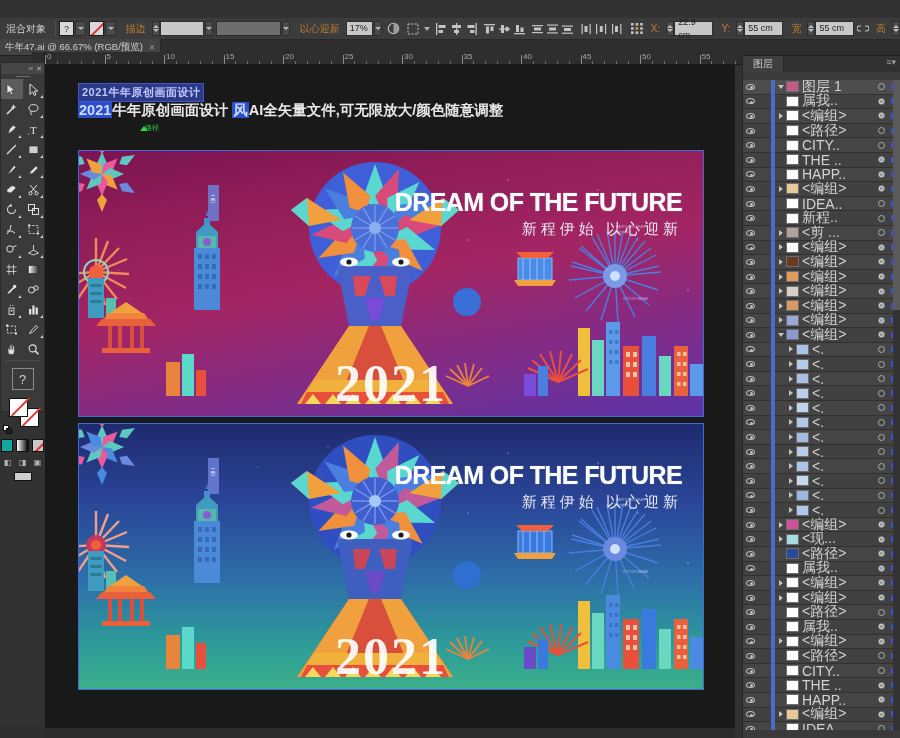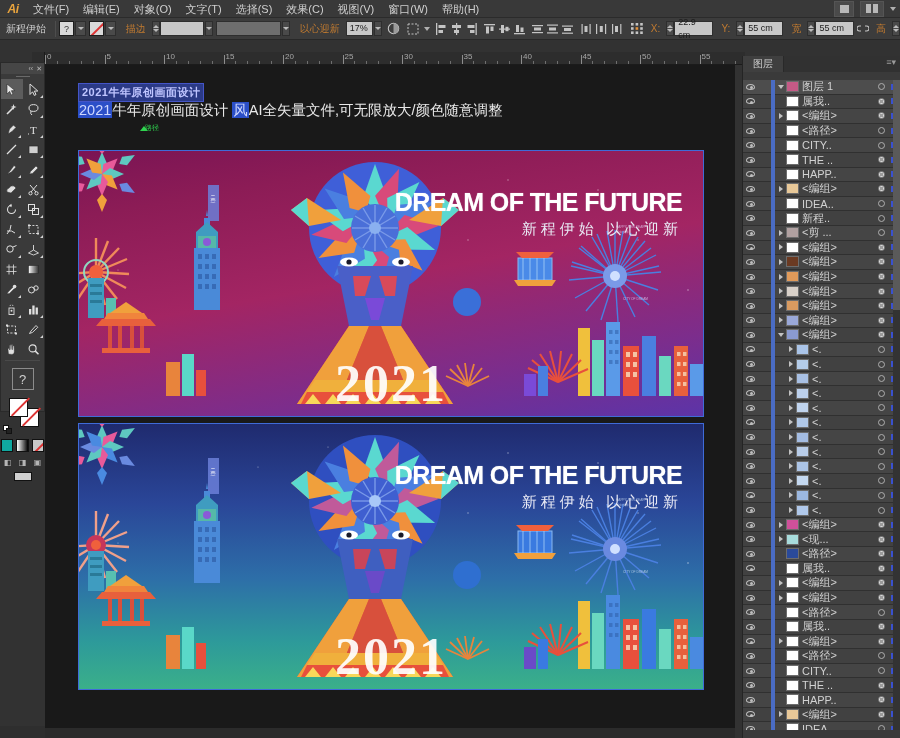--- a/index.html
+++ b/index.html
@@ -171,21 +171,21 @@
   .canvas-scroll-x {
     position: absolute; left: 45px; top: 728px; width: 690px; height: 10px; background: #2b2b2b;
   }
   .art-text-sel {
     position: absolute; left: 33px; top: 18px; color: #bfc5ff; font-size: 11px;
     background: #2b3a86; letter-spacing: 0.5px; padding: 1px 3px;
     border: 1px solid #4455c8; font-weight: bold; filter: blur(0.4px);
   }
   .art-text-main {
     position: absolute; left: 33px; top: 36px; color: #e8e8e8; font-size: 14.5px;
-    white-space: nowrap; font-weight: 400;
+    white-space: nowrap; font-weight: 700;
   }
   .art-text-main .hl2 { background: #2b4fc8; color: #cfd8ff; padding: 0 1px; }
   .path-tip {
     position: absolute; left: 100px; top: 58px; font-size: 7px; color: #2fd44f;
   }
   .path-tip:before {
     content:''; position:absolute; left:-5px; top:3px; width:0;height:0;
     border-left:4px solid transparent;border-right:4px solid transparent;
     border-bottom:5px solid #2fd44f;
   }
@@ -241,21 +241,21 @@
   .eye:after { content:''; position:absolute; left:2.5px; top:1.2px; width:3px; height:3px;
     background:#bdbdbd; border-radius:50%; }
   .lc-lock { width: 13px; }
   .lc-bar { width: 4px; height: 14.6px; background: #4a6cc4; }
   .lc-tri { width: 11px; display:flex; align-items:center; justify-content:center; }
   .tri { width:0;height:0;border-top:3px solid transparent;border-bottom:3px solid transparent;
     border-left:4px solid #c2c2c2; }
   .tri.open { border-left:3px solid transparent;border-right:3px solid transparent;
     border-top:4px solid #c2c2c2; border-bottom:none; }
   .lc-thumb { width: 13px; height: 11px; border: 1px solid #6d6d6d; background: #fff; margin-right: 3px; }
-  .lc-name { flex: 1; white-space: nowrap; overflow: hidden; font-size: 11px; }
+  .lc-name { flex: 1; white-space: nowrap; overflow: hidden; font-size: 14px; }
   .lc-tgt { width: 13px; display:flex; align-items:center; justify-content:center; }
   .tgt { width: 7px; height: 7px; border: 1.4px solid #aeaeae; border-radius: 50%; }
   .tgt.filled { background: radial-gradient(circle,#9b9b9b 40%,#d8d8d8 41%); border-color:#888; }
   .lc-sel { width: 12px; display:flex; align-items:center; justify-content:center; }
   .selsq { width: 6px; height: 6px; background: #3a51cf; }
   .vscroll {
     position: absolute; right: 0; top: 24px; width: 7px; height: 650px; background: #333;
   }
   .vthumb { position: absolute; left: 0; top: 0; width: 7px; height: 230px; background: #5a5a5a; }
 
@@ -263,44 +263,23 @@
   .statusbar {
     position: absolute; left: 0; bottom: 0; width: 45px; height: 12px; background: #2e2e2e;
   }
   .leftgutter { position: absolute; left: 0; top: 412px; width: 45px; height: 326px; background: #323232; }
 </style>
 </head>
 <body>
 
 <div class="app">
 
-  <div class="menubar">
-    <div class="ai-logo">Ai</div>
-    <div class="menu-item">文件(F)</div>
-    <div class="menu-item">编辑(E)</div>
-    <div class="menu-item">对象(O)</div>
-    <div class="menu-item">文字(T)</div>
-    <div class="menu-item">选择(S)</div>
-    <div class="menu-item">效果(C)</div>
-    <div class="menu-item">视图(V)</div>
-    <div class="menu-item">窗口(W)</div>
-    <div class="menu-item">帮助(H)</div>
-    <div class="menu-right">
-      <div class="mb-icon">
-          <span class="sq"></span>
-        </div>
-      <div class="mb-icon mb-icon2">
-          <span class="grid"></span>
-        </div>
-      <span class="caret-d"></span>
-    </div>
-  </div>
 
   <div class="controlbar">
-    <div class="cb-label">新程伊始</div>
+    <div class="cb-label">混合对象</div>
     <div class="cb-sep"></div>
     <div class="fld-combo">
       <div class="sw-box">?</div>
       <div class="mini-caret">
           <i></i>
         </div>
     </div>
     <div style="width:6px"></div>
     <div class="fld-combo">
       <div class="sw-box sw-none"></div>
@@ -473,20 +452,26 @@
           <path d="M4 3 L2.5 3 A2.3 2.3 0 0 0 2.5 8 L4 8 M8 3 L9.5 3 A2.3 2.3 0 0 1 9.5 8 L8 8" fill="none" stroke="#c4c4c4" stroke-width="1.1"></path>
         </svg>
     </div>
     <div class="cb-label orange">高</div>
     <div class="stepper">
         <i class="up"></i>
         <i class="dn"></i>
       </div>
   </div>
 
+  <div class="tabbar">
+    <div class="doctab">
+      <span>牛年47.ai @ 66.67% (RGB/预览)</span>
+      <span class="x">×</span>
+    </div>
+  </div>
 
   <div class="ruler-corner"></div>
   <div class="ruler-h" id="ruler-h">
       <div class="rtick maj" style="left: 0px;"></div>
       <div class="rlabel" style="left: 2px;">0</div>
       <div class="rtick min" style="left: 11.9px;"></div>
       <div class="rtick min" style="left: 23.8px;"></div>
       <div class="rtick min" style="left: 35.7px;"></div>
       <div class="rtick min" style="left: 47.6px;"></div>
       <div class="rtick maj" style="left: 59.5px;"></div>

